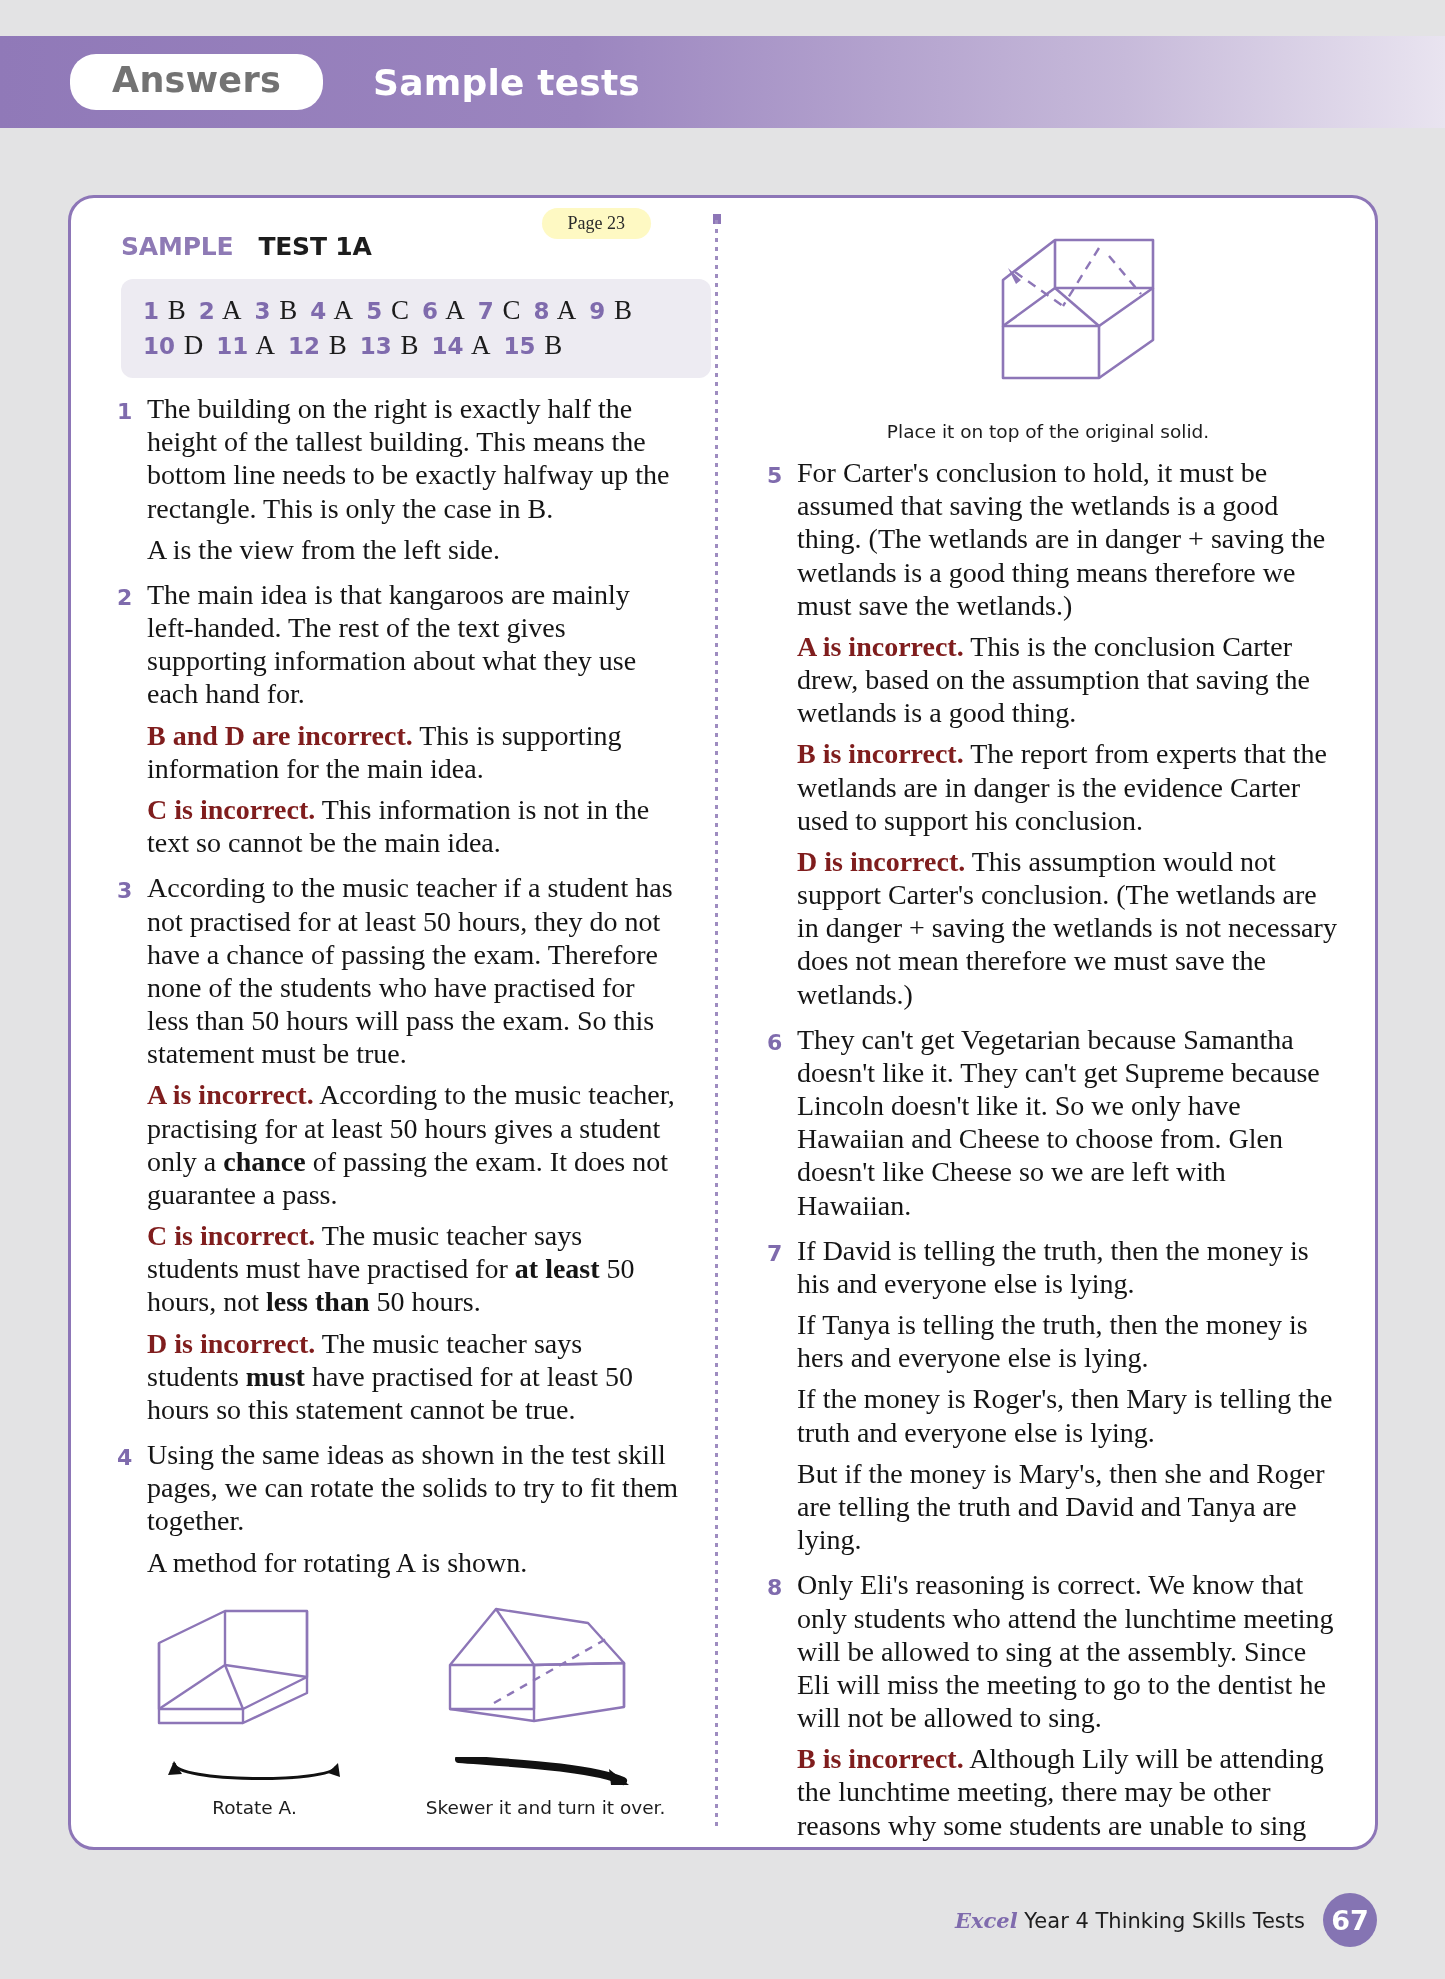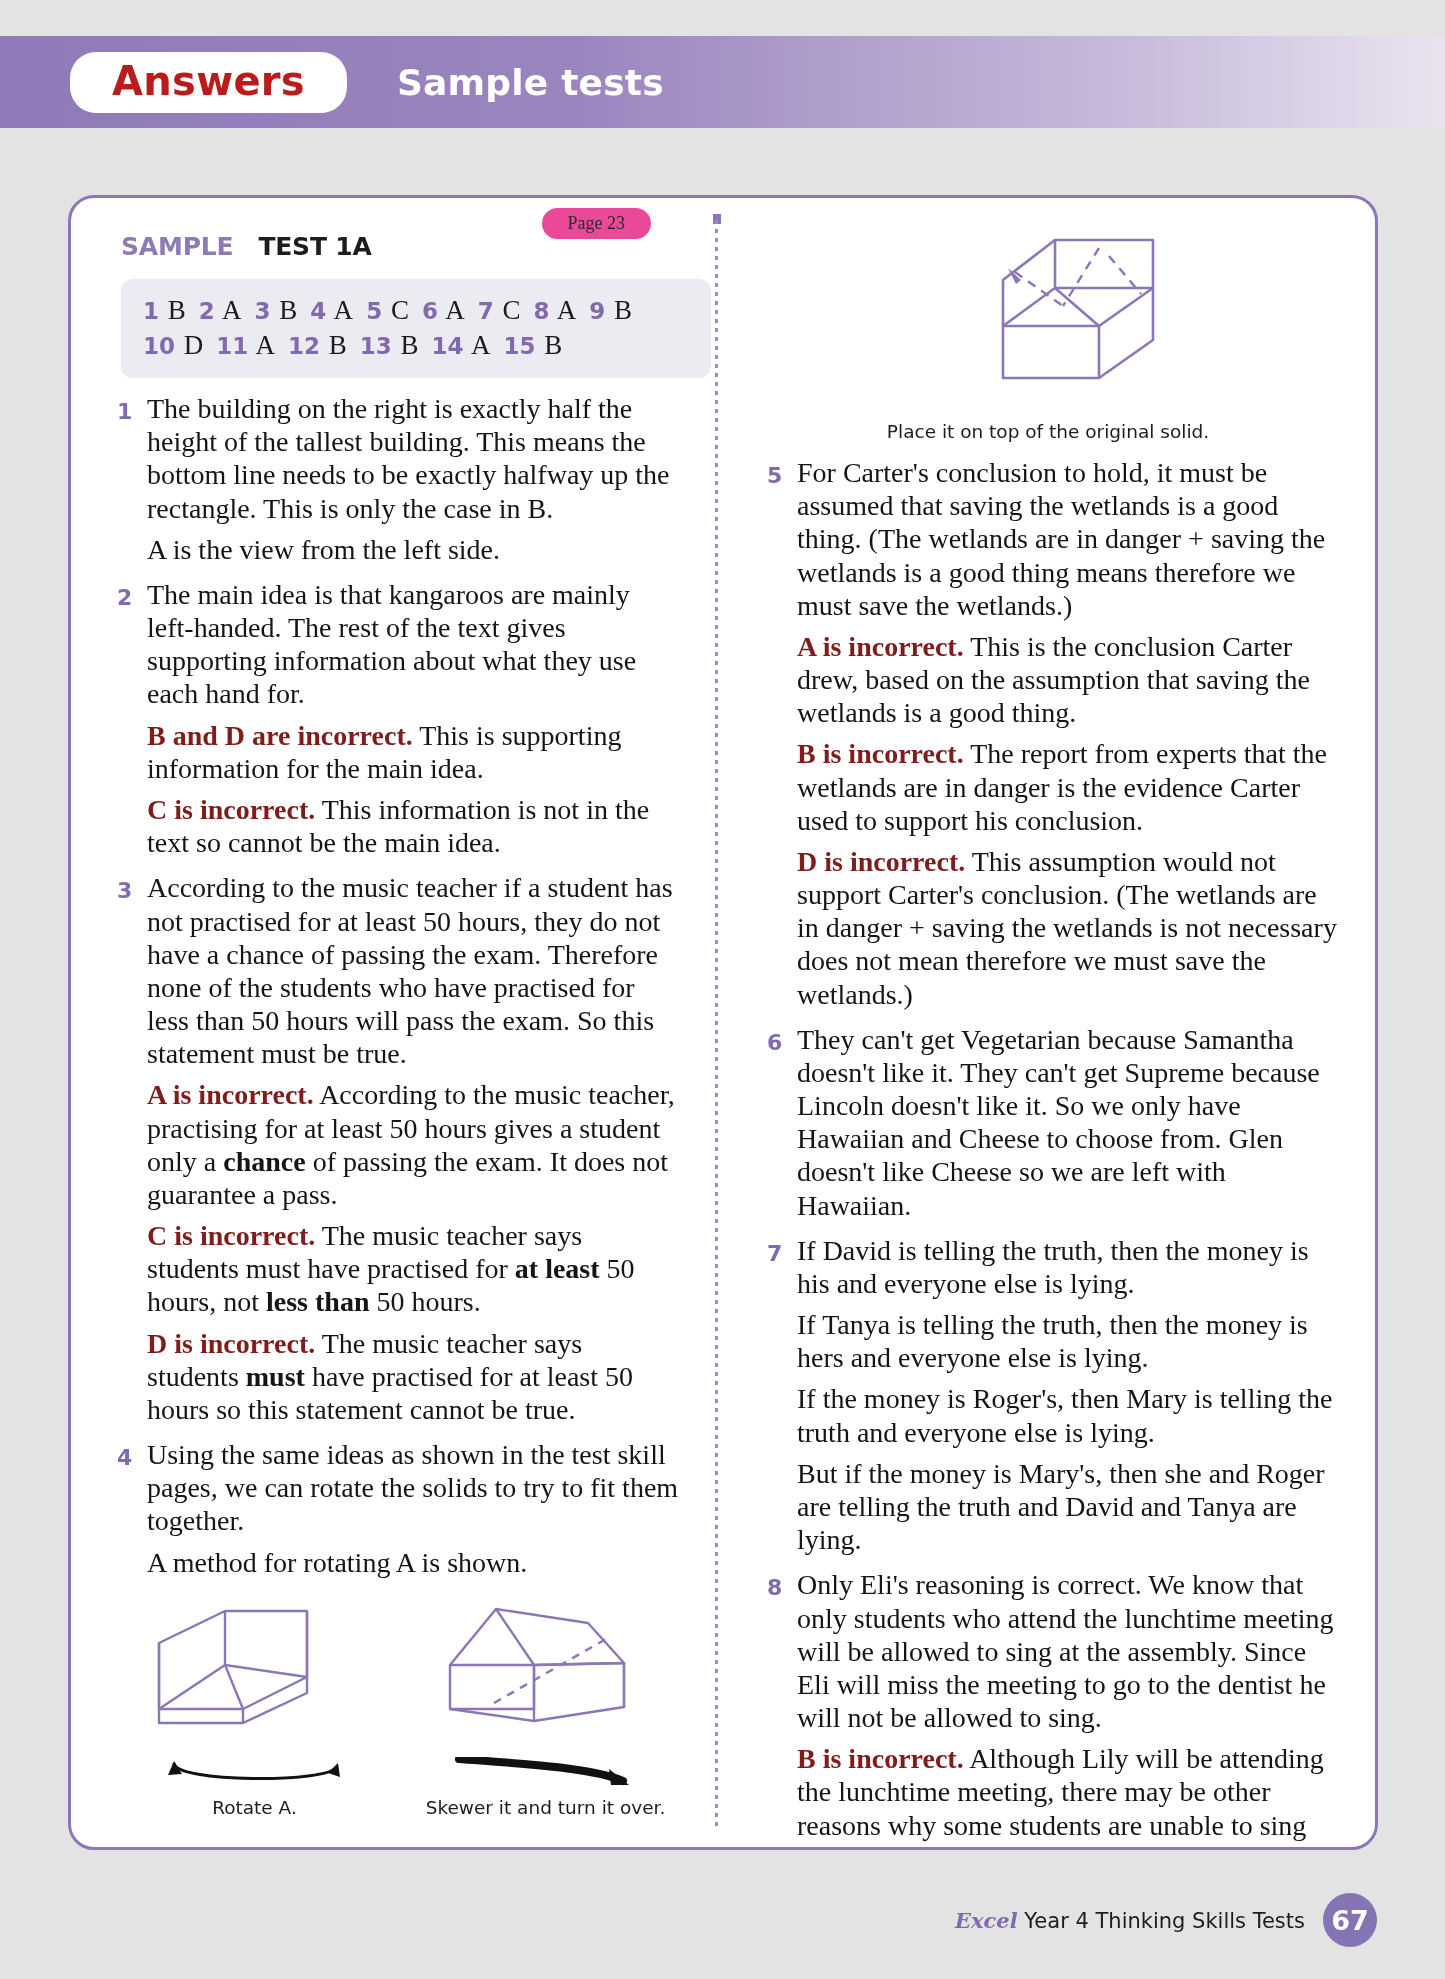--- a/index.html
+++ b/index.html
@@ -24,24 +24,24 @@
     position: relative;
     height: 100%;
     display: flex;
     align-items: center;
     padding-left: 70px;
   }
   .answers-pill {
     background: #ffffff;
     border-radius: 26px;
     padding: 9px 42px 12px 42px;
-    color: #b91c1c;
-    font-family: "DejaVu Sans", sans-serif;
-    font-weight: bold;
-    font-size: 40px;
+    color: #737373;
+    font-family: "DejaVu Sans", sans-serif;
+    font-weight: bold;
+    font-size: 35px;
     letter-spacing: 0.3px;
     line-height: 1;
   }
   .header-title {
     margin-left: 50px;
     color: #ffffff;
     font-family: "DejaVu Sans", sans-serif;
     font-weight: bold;
     font-size: 36px;
     letter-spacing: 0.2px;
@@ -95,21 +95,21 @@
     margin: 6px 0 0 20px;
     display: flex;
     align-items: center;
     gap: 16px;
   }
   .sec-head .sample { color: #8e7ab5; margin-right: 9px; }
 
   .page-badge {
     position: absolute;
     top: 10px; right: 58px;
-    background: #ec4899;
+    background: #fef9c3;
     border-radius: 20px;
     color: #2b2b2b;
     font-family: "Liberation Serif", serif;
     font-size: 18px;
     padding: 6px 26px 7px 26px;
     line-height: 1;
   }
 
   
   .key-box {

